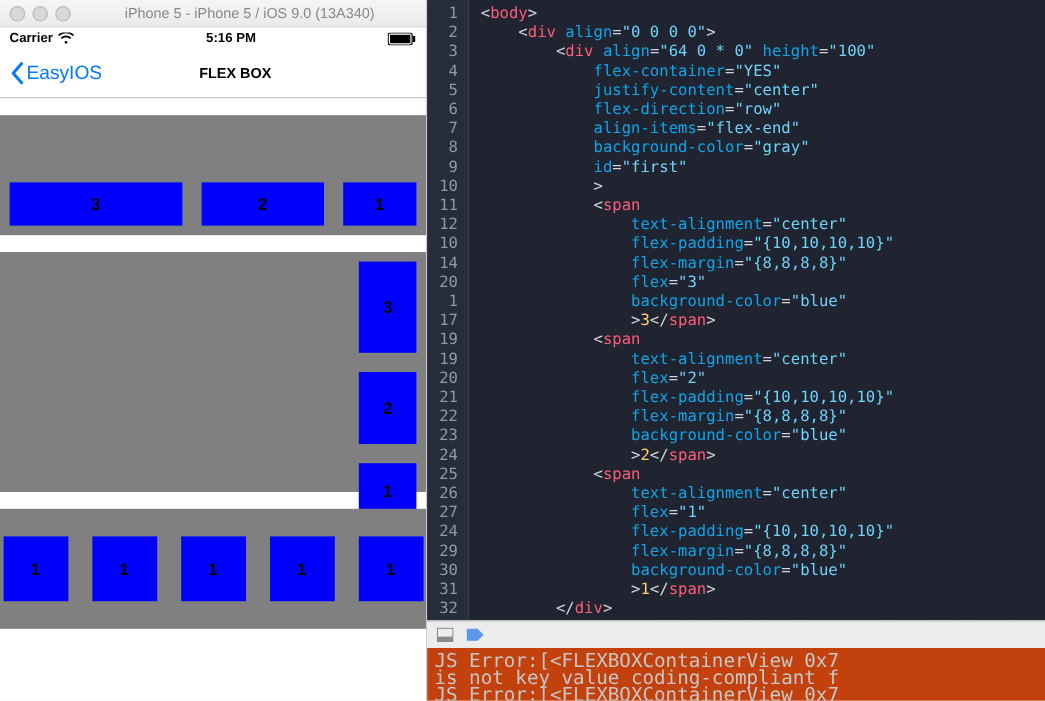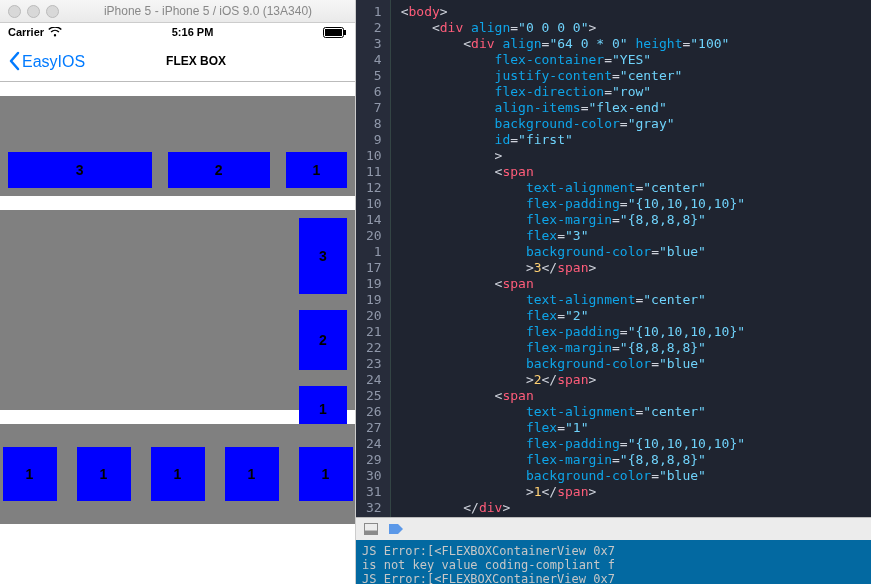--- a/index.html
+++ b/index.html
@@ -44,21 +44,21 @@
 .tag,.attreq{color:#293340}
 .tag{color:#ff5d7a}
 .attr{color:#0ea5e9}
 .val{color:#6fd3fb}
 .num{color:#ffd173}
 .punc{color:#cfd3dc}
 
 .crumbbar{height:22px;background:#ececec;border-top:1px solid #bbb;display:flex;align-items:center;padding:0 8px;gap:10px;color:#5b98e8}
 .crumbbar svg{display:block}
 
-.console{background:#0369a1;color:#c7c7c7;font-family:Menlo,monospace;font-size:12px;line-height:14px;padding:4px 6px;height:36px;overflow:hidden;white-space:pre}
+.console{background:#c2410c;color:#c7c7c7;font-family:Menlo,monospace;font-size:16px;line-height:14px;padding:4px 6px;height:36px;overflow:hidden;white-space:pre}
 </style>
 </head>
 <body>
 
 <div class="root">
 
   <div class="sim-window">
     <div class="sim-titlebar">
       <div class="traffic">
         <span></span>

